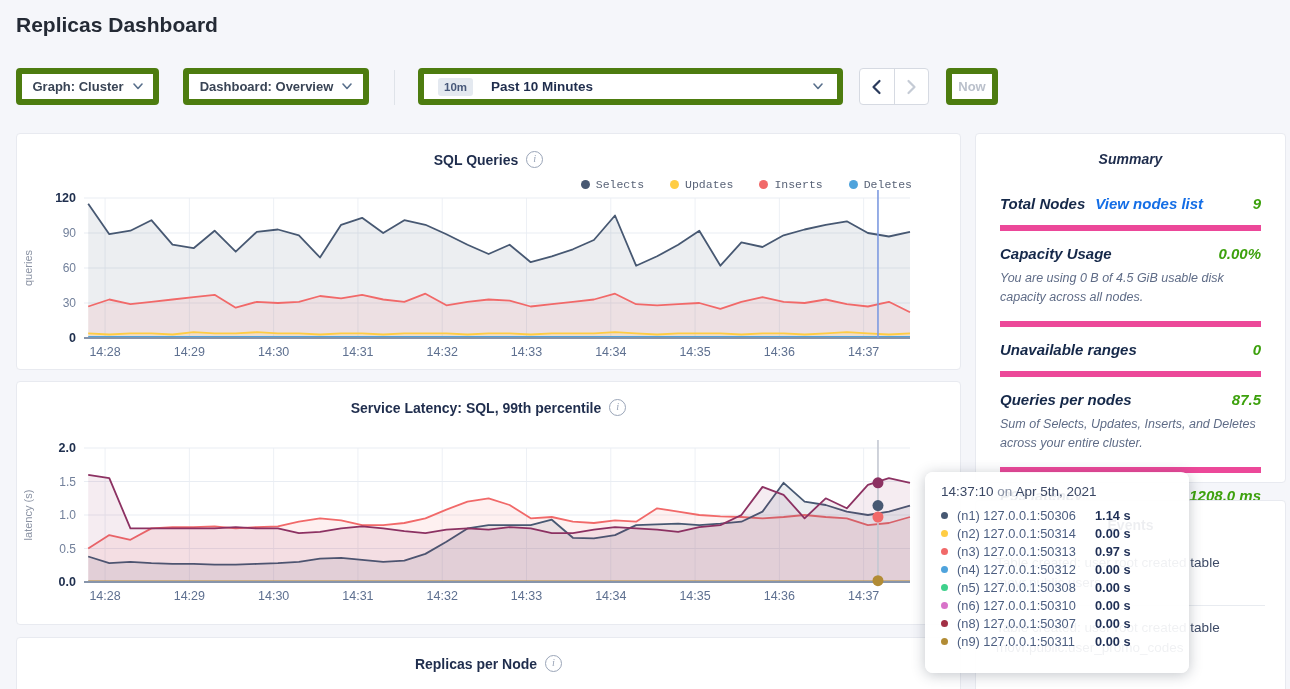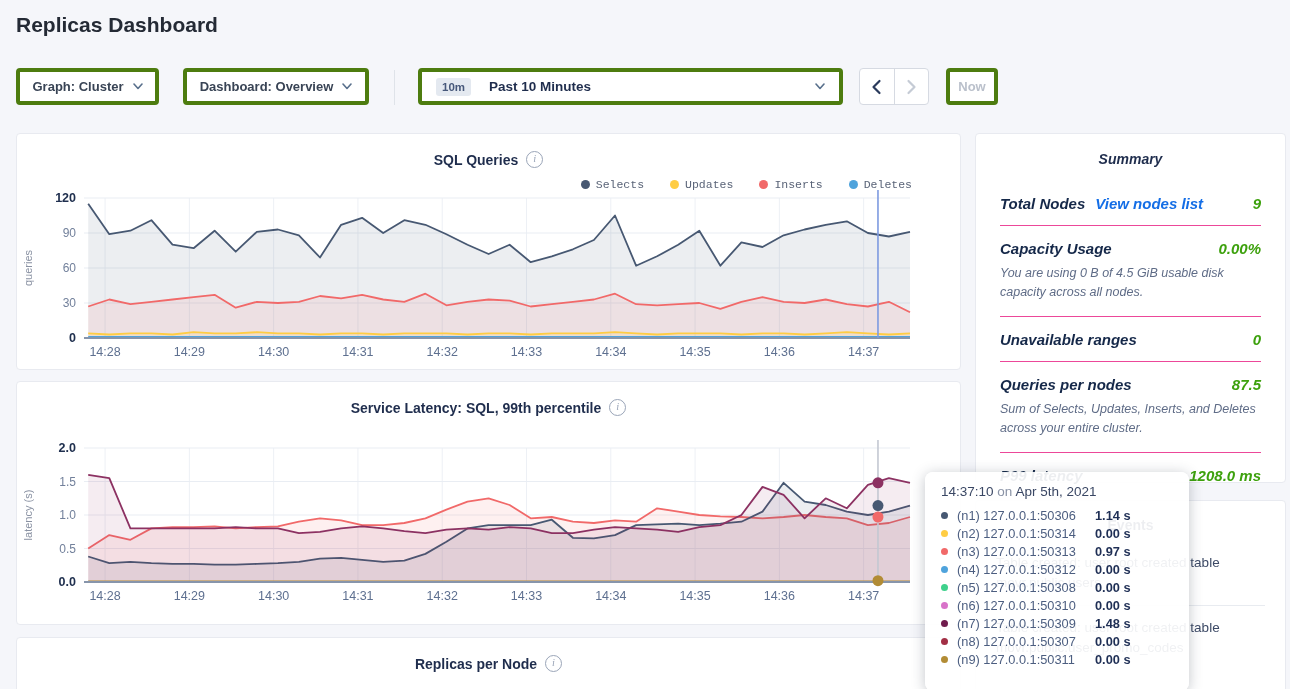--- a/index.html
+++ b/index.html
@@ -6,21 +6,21 @@
   body{
     width:1290px;height:689px;overflow:hidden;position:relative;
     background:#F5F6FA;color:#394455;
     font-family:"Liberation Sans","DejaVu Sans",sans-serif;
     -webkit-font-smoothing:antialiased;
   }
   .abs{position:absolute;}
   .page-title{left:16px;top:13px;font-size:21px;font-weight:600;color:#242A35;}
   
   .ctl{
-    background:#fff;border:4px solid #4d7c0f;border-radius:4px;height:37px;
+    background:#fff;border:6px solid #4d7c0f;border-radius:4px;height:37px;
     display:flex;align-items:center;justify-content:center;gap:9px;
     font-size:13px;font-weight:700;color:#394455;cursor:pointer;box-sizing:border-box;
   }
   .chev{width:10px;height:7px;flex:none;}
   .vsep{width:1px;background:#DFE3E9;top:70px;height:35px;left:394px;}
   .timepicker{left:418px;top:68px;width:425px;justify-content:flex-start;padding:0 14px;gap:4px;}
   .badge-10m{background:#E4E9F0;color:#47587A;border-radius:3px;font-size:11.5px;font-weight:700;
     padding:3px 6px;margin-right:14px;}
   .tp-label{color:#1F2D4D;font-size:13.5px;flex:1;}
   .arrowgroup{left:859px;top:68px;width:70px;height:37px;display:flex;background:#fff;
@@ -43,21 +43,21 @@
   .leg-label{font-size:11.5px;color:#5A6478;font-family:Liberation Mono, monospace;}
   svg text{user-select:none;}
   .xtick{font-size:12.5px;fill:#5E7090;}
   .ytick{font-size:12px;fill:#72809B;}
   .ytick-strong{font-size:12.5px;font-weight:700;fill:#20304F;}
   .axis-label{font-size:11px;fill:#8A92A3;}
   
   .summary{left:975px;top:133px;width:311px;height:350px;padding:17px 24px;font-style:italic;}
   .panel-heading{text-align:center;font-size:14px;font-weight:700;color:#1F2D4D;}
   .sum-rows{margin-top:14px;}
-  .sum-row{padding:14px 0 13px;border-bottom:1px solid #ec4899;}
+  .sum-row{padding:14px 0 13px;border-bottom:6px solid #ec4899;}
   .sum-row:last-child{border-bottom:none;}
   .sum-line{display:flex;align-items:baseline;gap:10px;}
   .sum-label{font-size:15px;font-weight:700;color:#152849;}
   .sum-link{font-size:15px;font-weight:700;cursor:pointer;}
   .sum-value{margin-left:auto;font-size:15px;font-weight:700;}
   .sum-desc{margin-top:7px;font-size:12.5px;line-height:1.55;color:#5F6C87;}
   
   .events{left:975px;top:500px;width:311px;height:210px;padding:16px 20px;}
   .event-item{padding:12px 0;border-bottom:1px solid #E8EBF0;font-size:13.5px;color:#3D4A66;line-height:20px;}
   .event-item:last-child{border-bottom:none;}
@@ -326,25 +326,20 @@
         <span class="tt-dot" style="background: rgb(63, 209, 140);"></span>
         <span class="tt-label">(n5) 127.0.0.1:50308</span>
         <span class="tt-value">0.00 s</span>
       </div>
       <div class="tt-row">
         <span class="tt-dot" style="background: rgb(216, 115, 201);"></span>
         <span class="tt-label">(n6) 127.0.0.1:50310</span>
         <span class="tt-value">0.00 s</span>
       </div>
       <div class="tt-row">
-        <span class="tt-dot" style="background: rgb(112, 28, 77);"></span>
-        <span class="tt-label">(n7) 127.0.0.1:50309</span>
-        <span class="tt-value">1.48 s</span>
-      </div>
-      <div class="tt-row">
         <span class="tt-dot" style="background: rgb(162, 47, 69);"></span>
         <span class="tt-label">(n8) 127.0.0.1:50307</span>
         <span class="tt-value">0.00 s</span>
       </div>
       <div class="tt-row">
         <span class="tt-dot" style="background: rgb(178, 140, 53);"></span>
         <span class="tt-label">(n9) 127.0.0.1:50311</span>
         <span class="tt-value">0.00 s</span>
       </div>
     </div>

